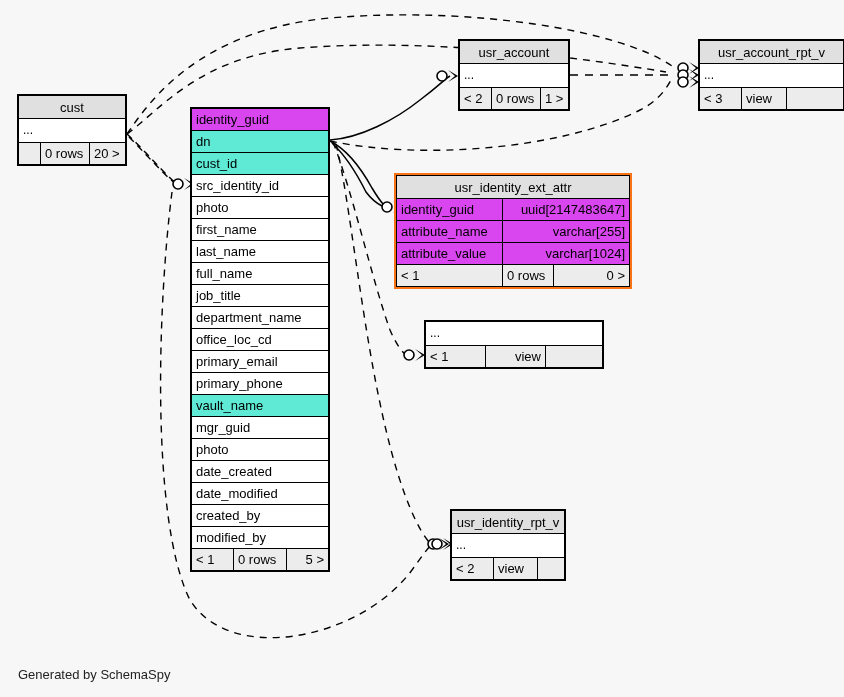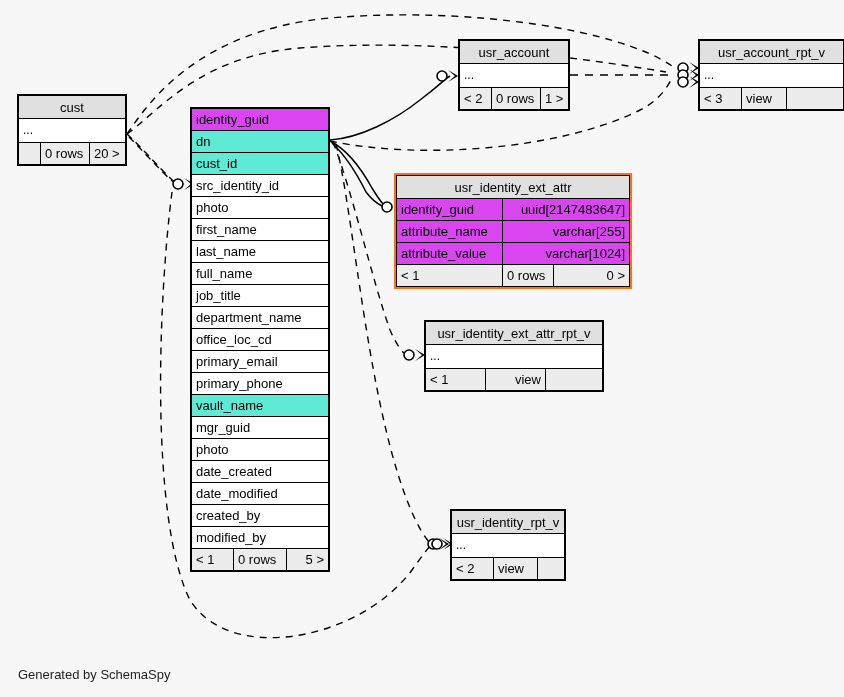--- a/index.html
+++ b/index.html
@@ -274,23 +274,20 @@
         <td class="c-mid" style="width:51px;">0 rows</td>
         <td class="c-right">0 &gt;</td>
       </tr>
     </tbody>
       </table>
   </div>
 
   <div class="tbl" style="left:424px;top:320px;width:180px;">
     <table>
       <tbody>
-          <tr class="thead">
-        <td colspan="3">usr_identity_ext_attr_rpt_v</td>
-      </tr>
       <tr class="row-dots">
         <td colspan="3">...</td>
       </tr>
       <tr class="foot">
         <td class="c-left" style="width:60px;">&lt; 1</td>
         <td class="c-midright" style="width:60px;">view</td>
         <td class="c-mid"></td>
       </tr>
     </tbody>
       </table>

